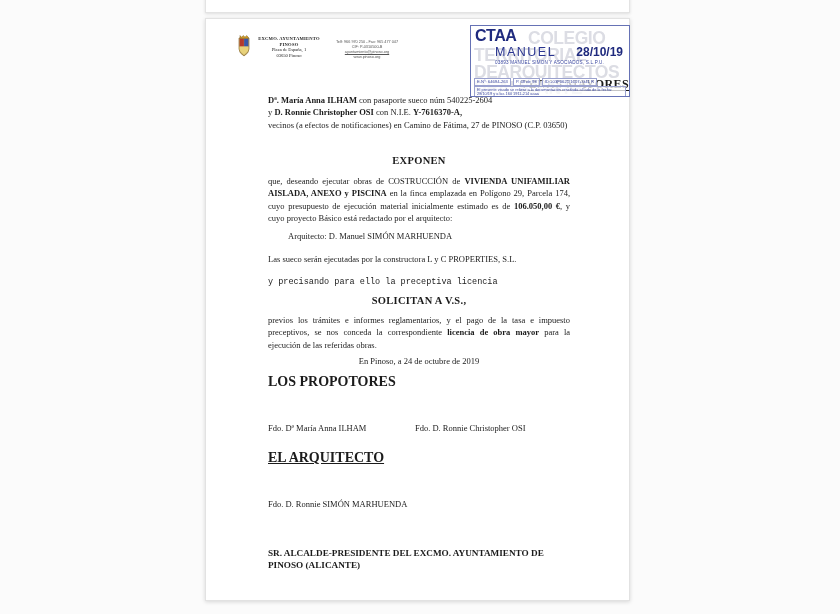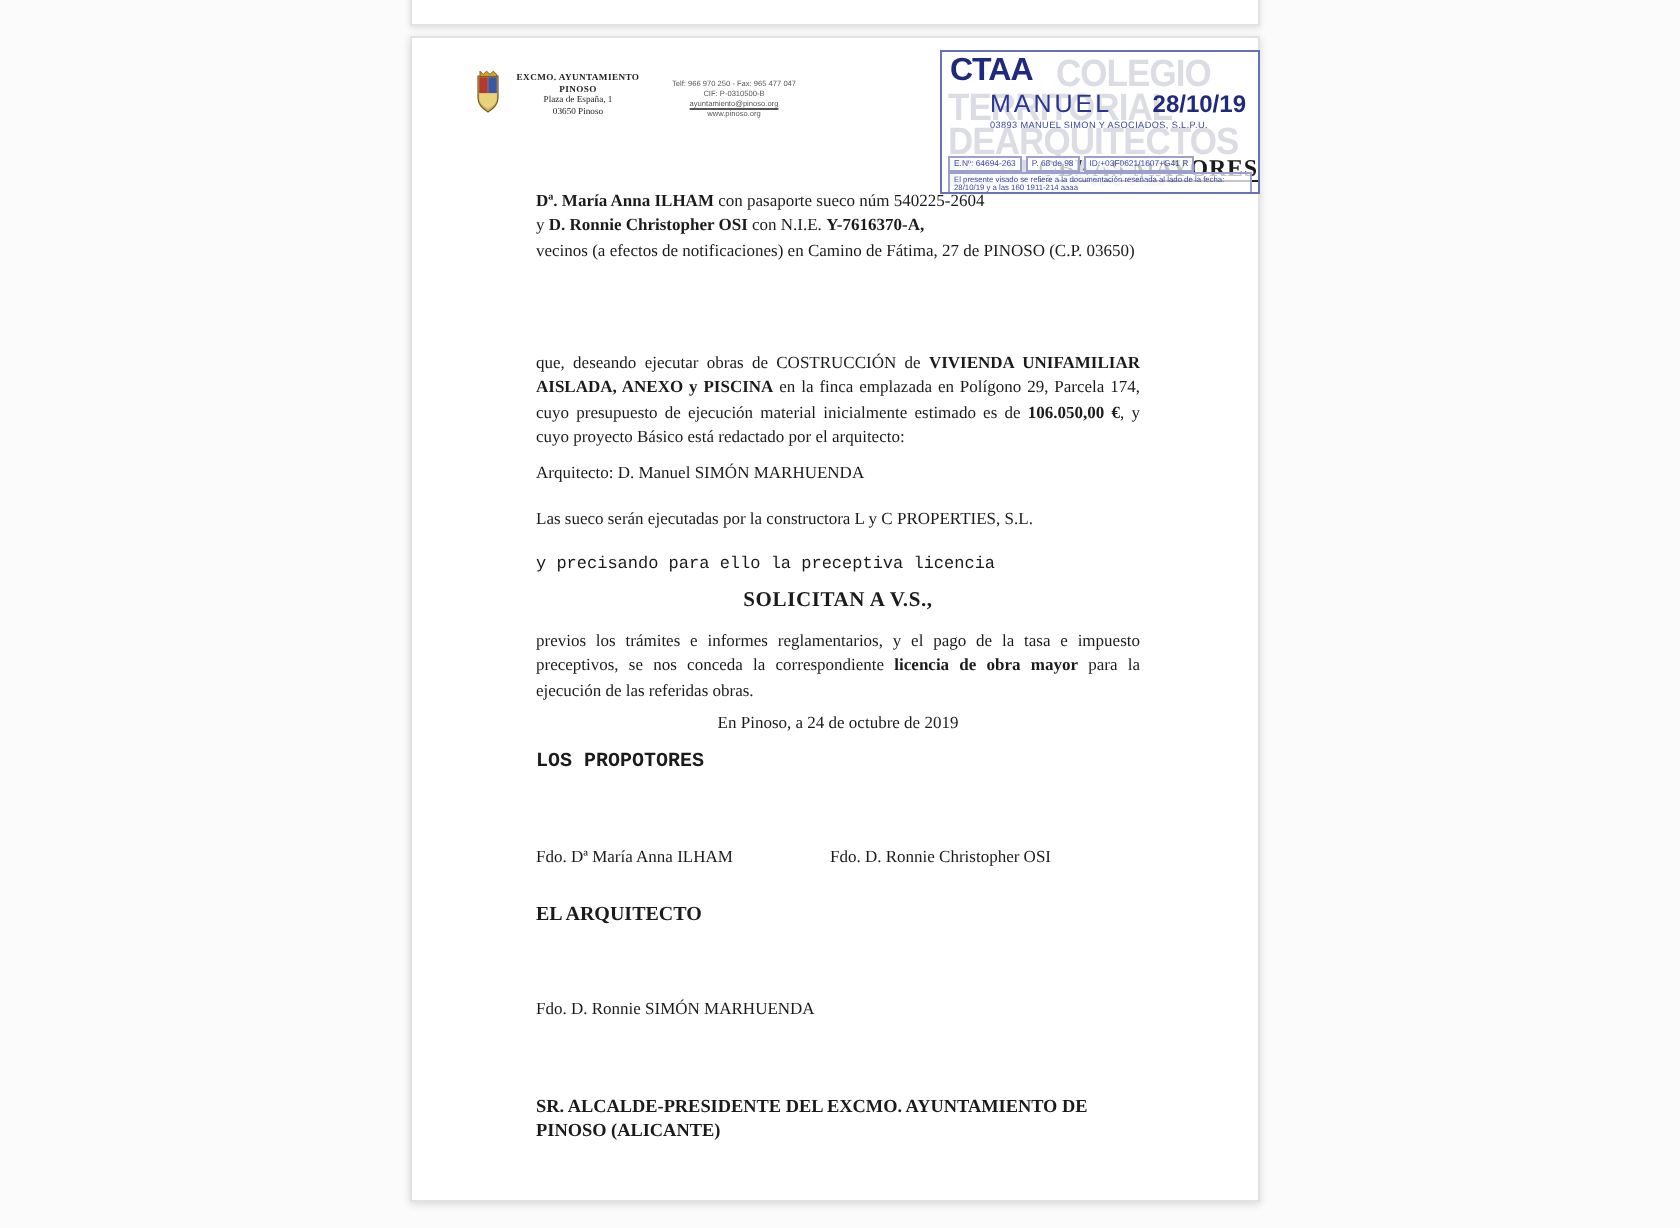--- a/index.html
+++ b/index.html
@@ -98,30 +98,30 @@
   }
   .blk { position:absolute; left:0; width:302px; }
   .b { font-weight:bold; }
   .just { text-align:justify; }
   .ctr { text-align:center; }
   .hdg { font-weight:bold; font-size:10.5px; letter-spacing:0.3px; }
 
   .t-intro      { top:75px;  }
   .t-exponen    { top:136px; }
   .t-expone-p   { top:156px; }
-  .t-arquitecto { top:211px; }
+  .t-arquitecto { top:211px;margin-left:20px; }
   .t-constructora { top:234px; }
   .t-licencia   { top:257px;font-family:Liberation Mono, monospace; }
   .t-solicitan  { top:276px; }
   .t-solicitan-p{ top:295px; }
   .t-date       { top:336px; }
-  .t-promoters  { top:357px; font-weight:bold; font-size:10px;font-family:Liberation Mono, monospace; }
+  .t-promoters  { top:357px; font-weight:bold; font-size:14px; }
   .t-sigrow     { top:403px; display:flex; }
   .t-sigrow .sig1 { width:147px; }
-  .t-arch-hdg   { top:433px; font-weight:bold; font-size:10px; }
+  .t-arch-hdg   { top:433px; font-weight:bold; font-size:14px;text-decoration:underline; }
   .t-sig3       { top:479px; }
   .t-footer     { top:528px; font-weight:bold; font-size:9.2px; }
 </style>
 </head>
 <body>
 
 <div class="canvas">
 
   <div class="page-prev"></div>
 
@@ -172,20 +172,21 @@
     <div class="title">OBRAS MAYORES</div>
 
     <div class="content">
 
       <div class="blk t-intro">
         <div><span class="b">Dª. María Anna ILHAM</span><span> con pasaporte sueco núm 540225-2604</span></div>
         <div><span>y </span><span class="b">D. Ronnie Christopher OSI</span><span> con N.I.E. </span><span class="b">Y-7616370-A,</span></div>
         <div>vecinos (a efectos de notificaciones) en Camino de Fátima, 27 de PINOSO (C.P. 03650)</div>
       </div>
 
+      <div class="blk ctr hdg t-exponen">EXPONEN</div>
 
       <div class="blk just t-expone-p"><span>que, deseando ejecutar obras de COSTRUCCIÓN de </span><span class="b">VIVIENDA UNIFAMILIAR AISLADA, ANEXO y PISCINA</span><span> en la finca emplazada en Polígono 29, Parcela 174, cuyo presupuesto de ejecución material inicialmente estimado es de </span><span class="b">106.050,00 €</span><span>, y cuyo proyecto Básico está redactado por el arquitecto:</span></div>
 
       <div class="blk t-arquitecto">Arquitecto: D. Manuel SIMÓN MARHUENDA</div>
 
       <div class="blk t-constructora">Las sueco serán ejecutadas por la constructora L y C PROPERTIES, S.L.</div>
 
       <div class="blk t-licencia">y precisando para ello la preceptiva licencia</div>
 
       <div class="blk ctr hdg t-solicitan">SOLICITAN A V.S.,</div>

